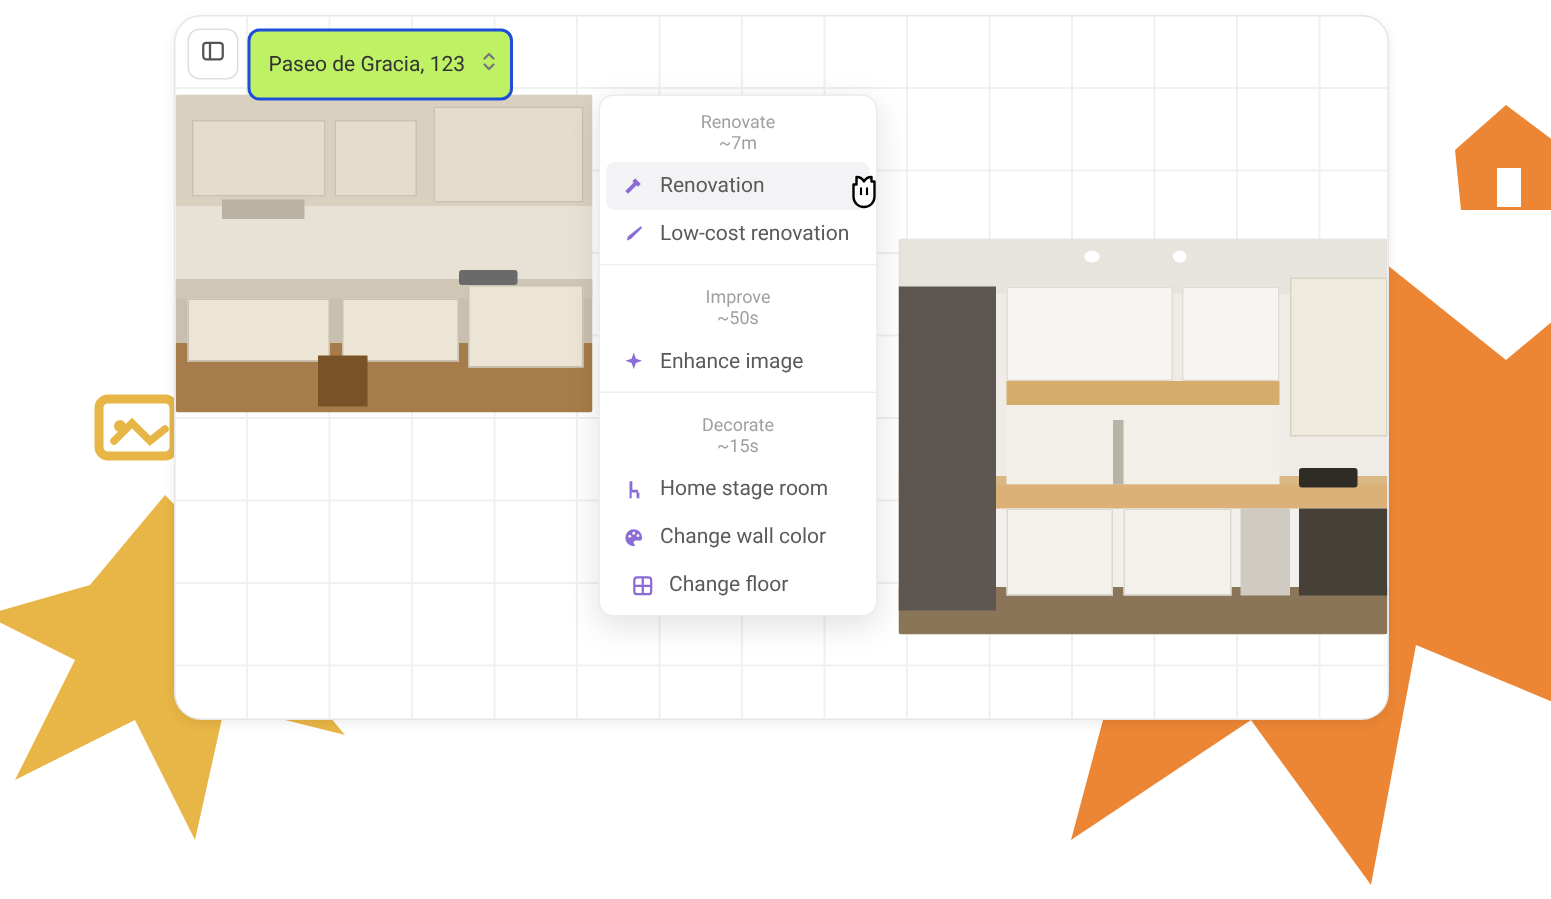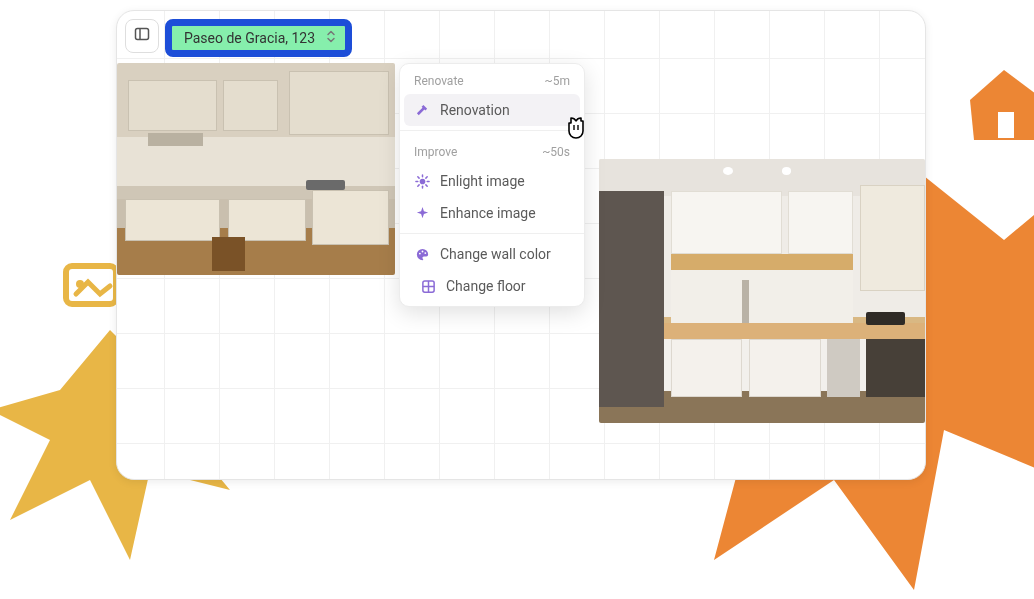--- a/index.html
+++ b/index.html
@@ -67,25 +67,25 @@
     border: 1px solid #dedede;
     border-radius: 8px;
     background: #fff;
     display: flex;
     align-items: center;
     justify-content: center;
     color: #555;
     cursor: pointer;
   }
   .address-select {
-    height: 38px;
+    height: 48px;
     padding: 0 30px 0 12px;
-    border: 7px solid #1d4ed8;
+    border: 2px solid #1d4ed8;
     border-radius: 8px;
-    background: #86efac;
+    background: #bef264;
     display: flex;
     align-items: center;
     color: #333;
     font-size: 14px;
     position: relative;
     cursor: pointer;
   }
   .address-select .updown {
     position: absolute;
     right: 8px;
@@ -150,24 +150,25 @@
     border: 1px solid #ececec;
     border-radius: 10px;
     box-shadow: 0 6px 22px rgba(0,0,0,0.12);
     font-size: 14px;
     color: #5a5a5a;
     z-index: 5;
   }
   .ctx-section-header {
     display: flex;
     justify-content: space-between;
-    align-items: flex-start;
+    align-items: center;
     padding: 10px 14px 6px;
     font-size: 12px;
     color: #a0a0a0;
+    flex-direction: column;
   }
   .ctx-item {
     display: flex;
     align-items: center;
     gap: 10px;
     padding: 8px 14px;
     cursor: pointer;
     color: #5a5a5a;
     position: relative;
   }
@@ -260,64 +261,66 @@
         <div class="ka-dish"></div>
         <div class="ka-cab-bot3"></div>
       <div class="ka-sink"></div>
     </div>
   </div>
 
   <div class="ctx-menu">
 
     <div class="ctx-section-header">
       <span>Renovate</span>
-      <span>~5m</span>
+      <span>~7m</span>
     </div>
     <div class="ctx-item highlight">
       <span class="ico">
         <svg width="15" height="15" viewBox="0 0 16 16" fill="currentColor">
             <path d="M9 2l4 4-2 2-1-1-6 6-2-2 6-6-1-1z"></path>
           </svg>
       </span>
       <span>Renovation</span>
+    </div>
+    <div class="ctx-item">
+      <span class="ico">
+        <svg width="15" height="15" viewBox="0 0 16 16" fill="currentColor">
+            <path d="M13 2l1 1-8 8-3 1 1-3z"></path>
+          </svg>
+      </span>
+      <span>Low-cost renovation</span>
     </div>
     <div class="ctx-sep"></div>
 
     <div class="ctx-section-header">
       <span>Improve</span>
       <span>~50s</span>
     </div>
     <div class="ctx-item">
       <span class="ico">
         <svg width="15" height="15" viewBox="0 0 16 16" fill="currentColor">
-            <circle cx="8" cy="8" r="3"></circle>
-            <g stroke="currentColor" stroke-width="1.6" stroke-linecap="round">
-              <line x1="8" y1="1" x2="8" y2="3"></line>
-              <line x1="8" y1="13" x2="8" y2="15"></line>
-              <line x1="1" y1="8" x2="3" y2="8"></line>
-              <line x1="13" y1="8" x2="15" y2="8"></line>
-              <line x1="3" y1="3" x2="4.4" y2="4.4"></line>
-              <line x1="11.6" y1="11.6" x2="13" y2="13"></line>
-              <line x1="3" y1="13" x2="4.4" y2="11.6"></line>
-              <line x1="11.6" y1="4.4" x2="13" y2="3"></line>
-            </g>
-          </svg>
-      </span>
-      <span>Enlight image</span>
+            <path d="M8 1l1.5 4.5L14 7l-4.5 1.5L8 13l-1.5-4.5L2 7l4.5-1.5z"></path>
+          </svg>
+      </span>
+      <span>Enhance image</span>
+    </div>
+    <div class="ctx-sep"></div>
+
+    <div class="ctx-section-header">
+      <span>Decorate</span>
+      <span>~15s</span>
     </div>
     <div class="ctx-item">
       <span class="ico">
         <svg width="15" height="15" viewBox="0 0 16 16" fill="currentColor">
-            <path d="M8 1l1.5 4.5L14 7l-4.5 1.5L8 13l-1.5-4.5L2 7l4.5-1.5z"></path>
-          </svg>
-      </span>
-      <span>Enhance image</span>
-    </div>
-    <div class="ctx-sep"></div>
-
+            <path d="M5 2h2v6h4v2H5zM5 10v4h1.5v-4zm5 0v4H12v-4z"></path>
+          </svg>
+      </span>
+      <span>Home stage room</span>
+    </div>
     <div class="ctx-item">
       <span class="ico">
         <svg width="15" height="15" viewBox="0 0 16 16" fill="currentColor">
             <path d="M8 2a6 6 0 100 12c1 0 1-1 .3-1.6C7.5 11.7 8 10 9.5 10H12a2 2 0 002-2 6 6 0 00-6-6z"></path>
             <circle cx="5.2" cy="7" r="1" fill="#fff"></circle>
             <circle cx="8" cy="4.8" r="1" fill="#fff"></circle>
             <circle cx="11" cy="6.5" r="1" fill="#fff"></circle>
           </svg>
       </span>
       <span>Change wall color</span>

